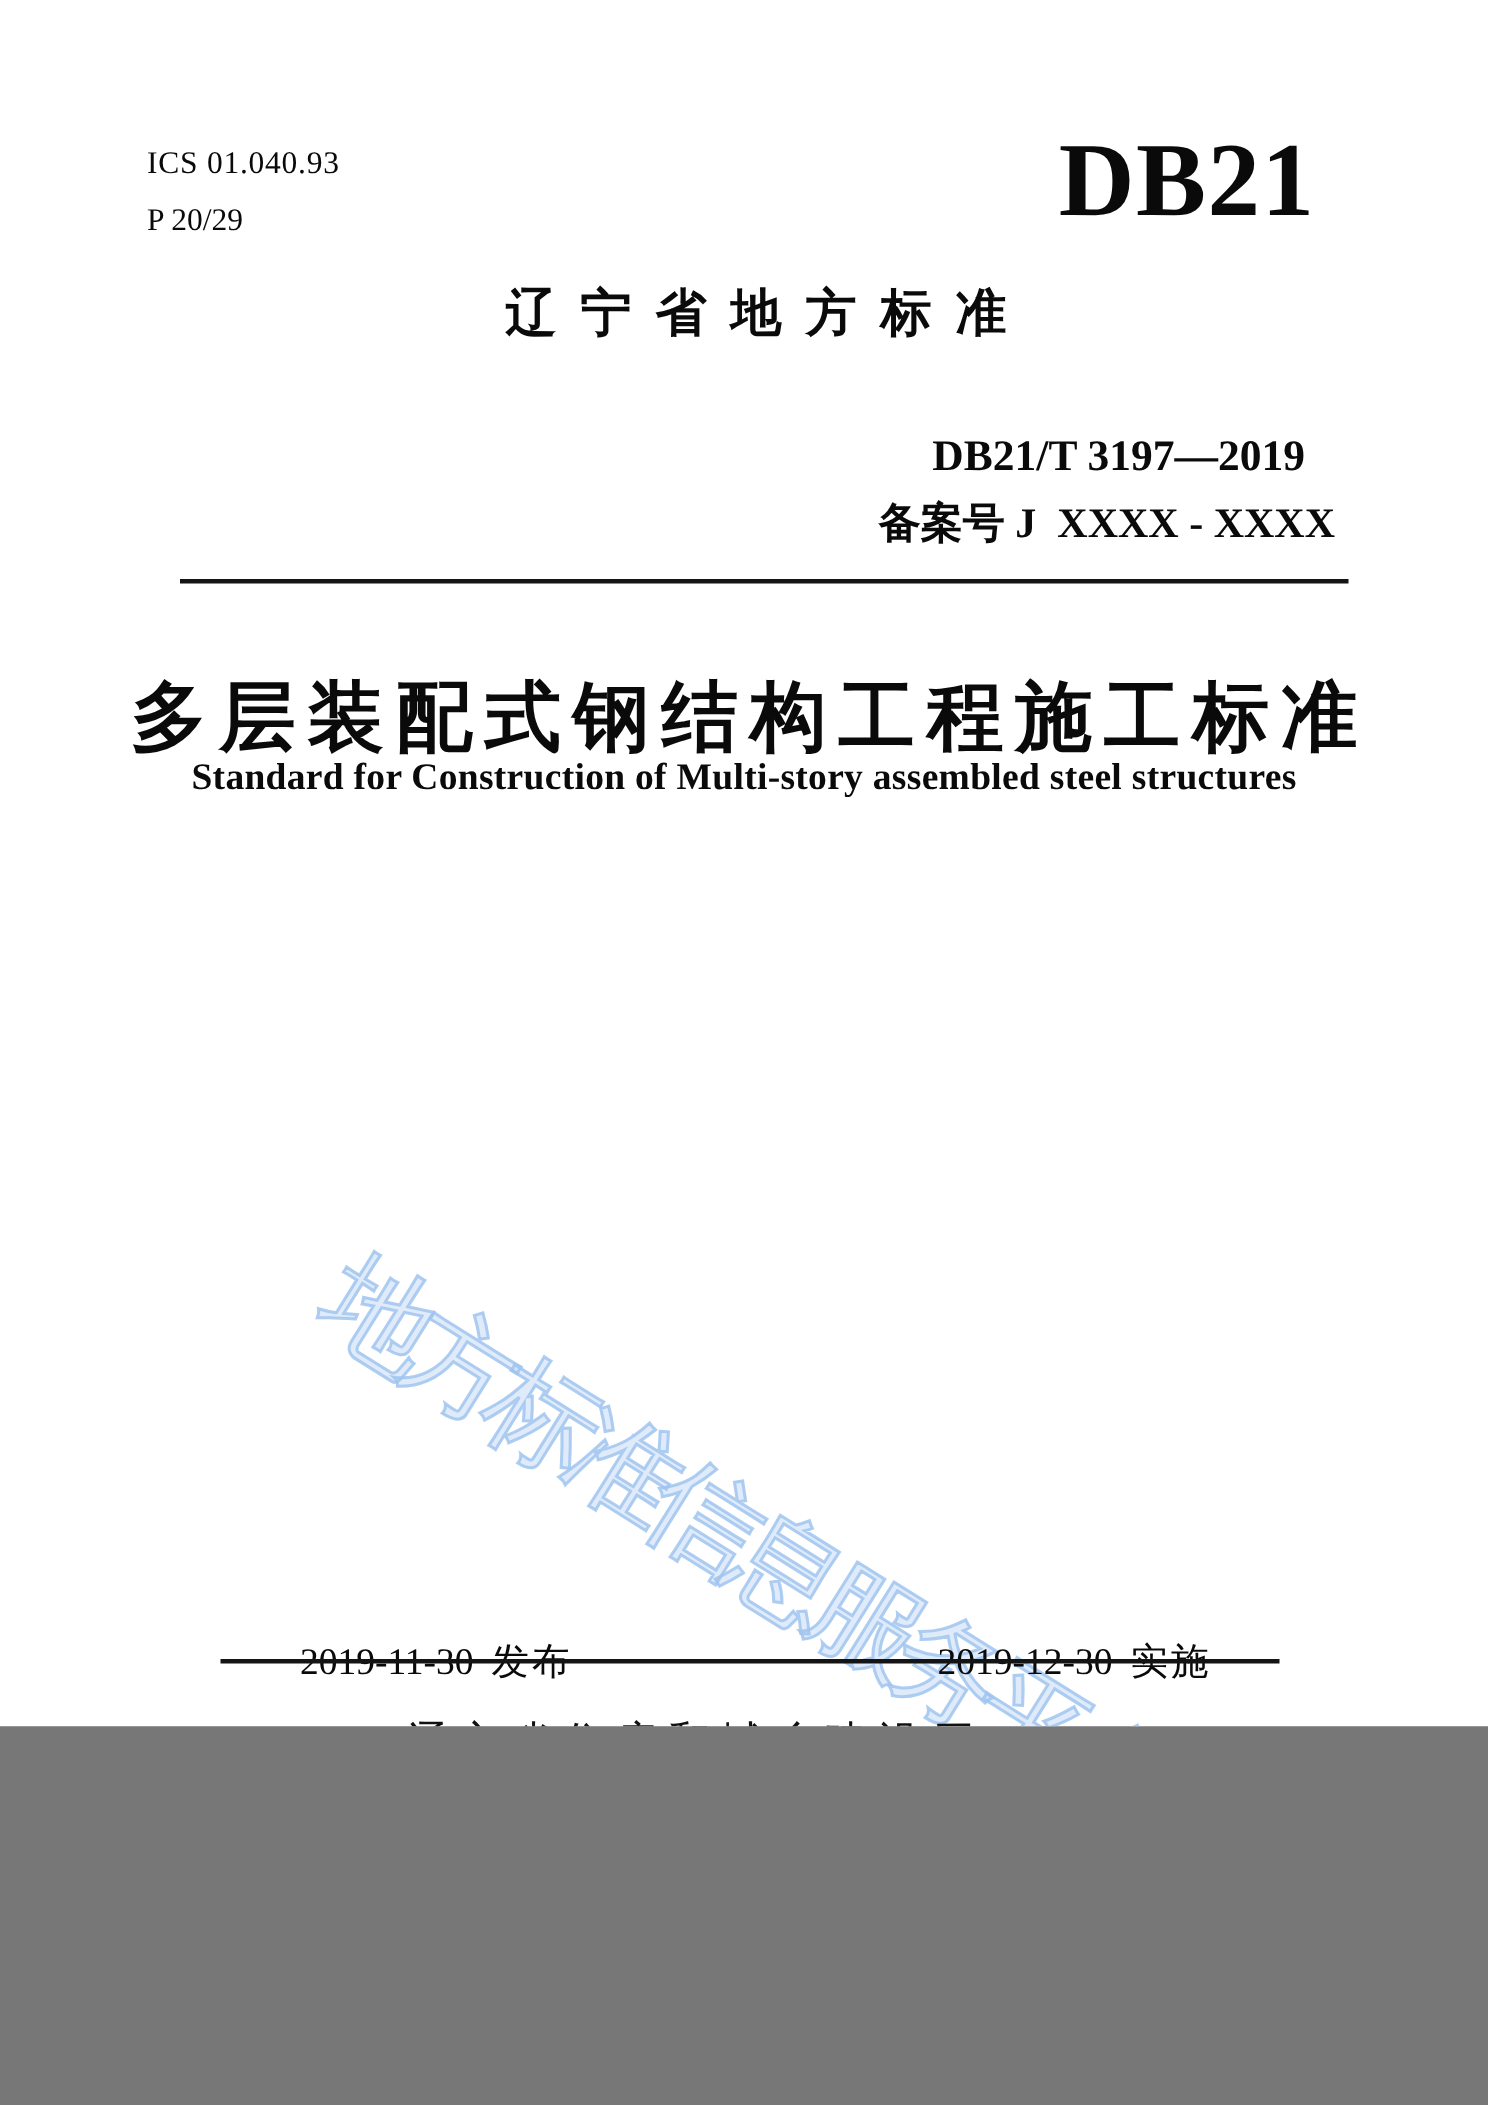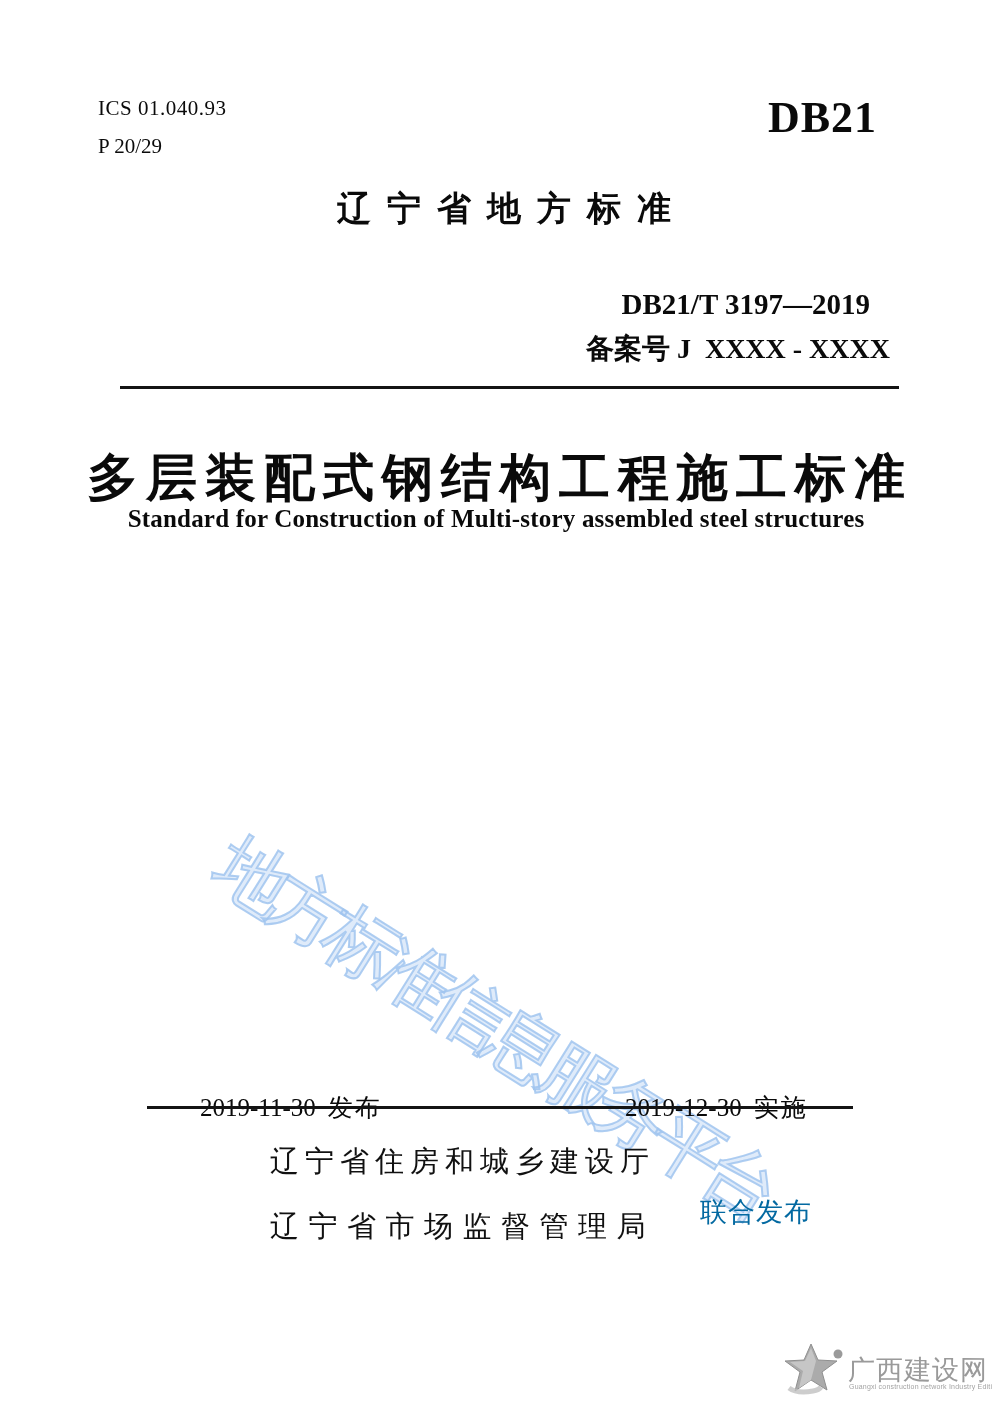--- a/index.html
+++ b/index.html
@@ -3,41 +3,41 @@
 <meta charset="utf-8">
 <style>
   html, body {
     margin: 0;
     padding: 0;
     background: #777;
   }
   .page {
     position: relative;
     width: 992px;
-    height: 1403px;
+    height: 1151px;
     margin: 0 auto;
     background: #ffffff;
     overflow: hidden;
     font-family: "Liberation Serif", "DejaVu Serif", serif;
     color: #0a0a0a;
   }
   .abs { position: absolute; }
 
   .ics-code {
     left: 98px; top: 96px;
     font-size: 21px;
     letter-spacing: 0.5px;
   }
   .doc-class {
     left: 98px; top: 134px;
     font-size: 21px;
   }
   .db21-code {
-    right: 115px; top: 94px;
-    font-size: 44px;
+    right: 115px; top: 82px;
+    font-size: 70px;
     font-weight: bold;
     line-height: 1.1;
     letter-spacing: 1px;
     text-align: right;
   }
   .standard-category {
     left: 16px; right: 0; top: 186px;
     text-align: center;
     font-family: "Liberation Sans", "DejaVu Sans", sans-serif;
     font-weight: bold;

